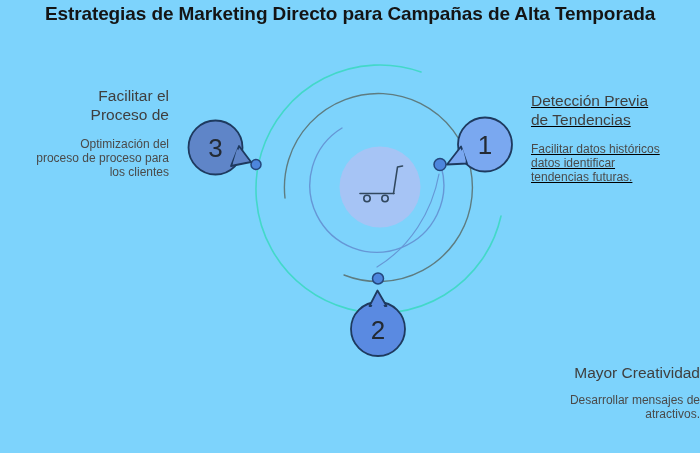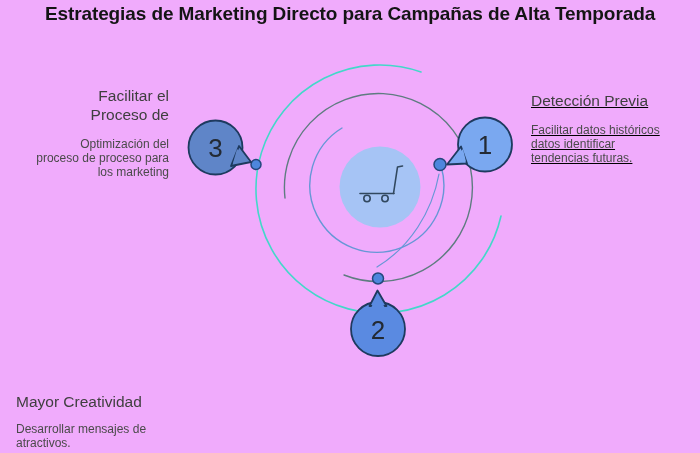--- a/index.html
+++ b/index.html
@@ -1,30 +1,30 @@
 <!DOCTYPE html>
 <html><head>
 <meta charset="utf-8">
 <style>
   html,body{margin:0;padding:0;background:#ffffff;}
   .stage{
-    position:relative;width:700px;height:453px;background:#f0abfc;overflow:hidden;
+    position:relative;width:700px;height:453px;background:#7dd3fc;overflow:hidden;
     font-family:"Liberation Sans", sans-serif;
   }
   .main-title{
     position:absolute;top:3px;left:0;right:0;margin:0;
     text-align:center;font-size:19px;font-weight:bold;color:#141414;
     letter-spacing:-0.1px;
   }
   .label{position:absolute;}
   .label-title{font-size:15.5px;line-height:19px;color:#3f3f3f;}
   .label-body{font-size:12px;line-height:14px;color:#4a4a4a;margin-top:13px;}
   .label-left{top:86px;right:531px;text-align:right;width:170px;}
   .label-right{top:91px;left:531px;text-align:left;width:160px;text-decoration:underline;}
-  .label-bottom{top:392px;left:0;right:0;text-align:left;padding-left:16px;}
+  .label-bottom{top:363px;left:0;right:0;text-align:right;padding-left:16px;}
   .label-bottom .label-body{margin-top:11px;}
   .diagram-svg{position:absolute;top:0;left:0;}
   .bubble-number{
     font-family:"Liberation Sans", sans-serif;font-size:26px;fill:#232a33;
   }
 </style>
 </head>
 <body>
 
 <div class="stage">
@@ -32,27 +32,28 @@
   <h1 class="main-title">Estrategias de Marketing Directo para Campañas de Alta Temporada</h1>
 
   <div class="label label-left">
     <div class="label-title">
       <div>Facilitar el</div>
       <div>Proceso de</div>
     </div>
     <div class="label-body">
       <div>Optimización del</div>
       <div>proceso de proceso para</div>
-      <div>los marketing</div>
+      <div>los clientes</div>
     </div>
   </div>
 
   <div class="label label-right">
     <div class="label-title">
       <div>Detección Previa</div>
+      <div>de Tendencias</div>
     </div>
     <div class="label-body">
       <div>Facilitar datos históricos</div>
       <div>datos identificar</div>
       <div>tendencias futuras.</div>
     </div>
   </div>
 
   <div class="label label-bottom">
     <div class="label-title">

